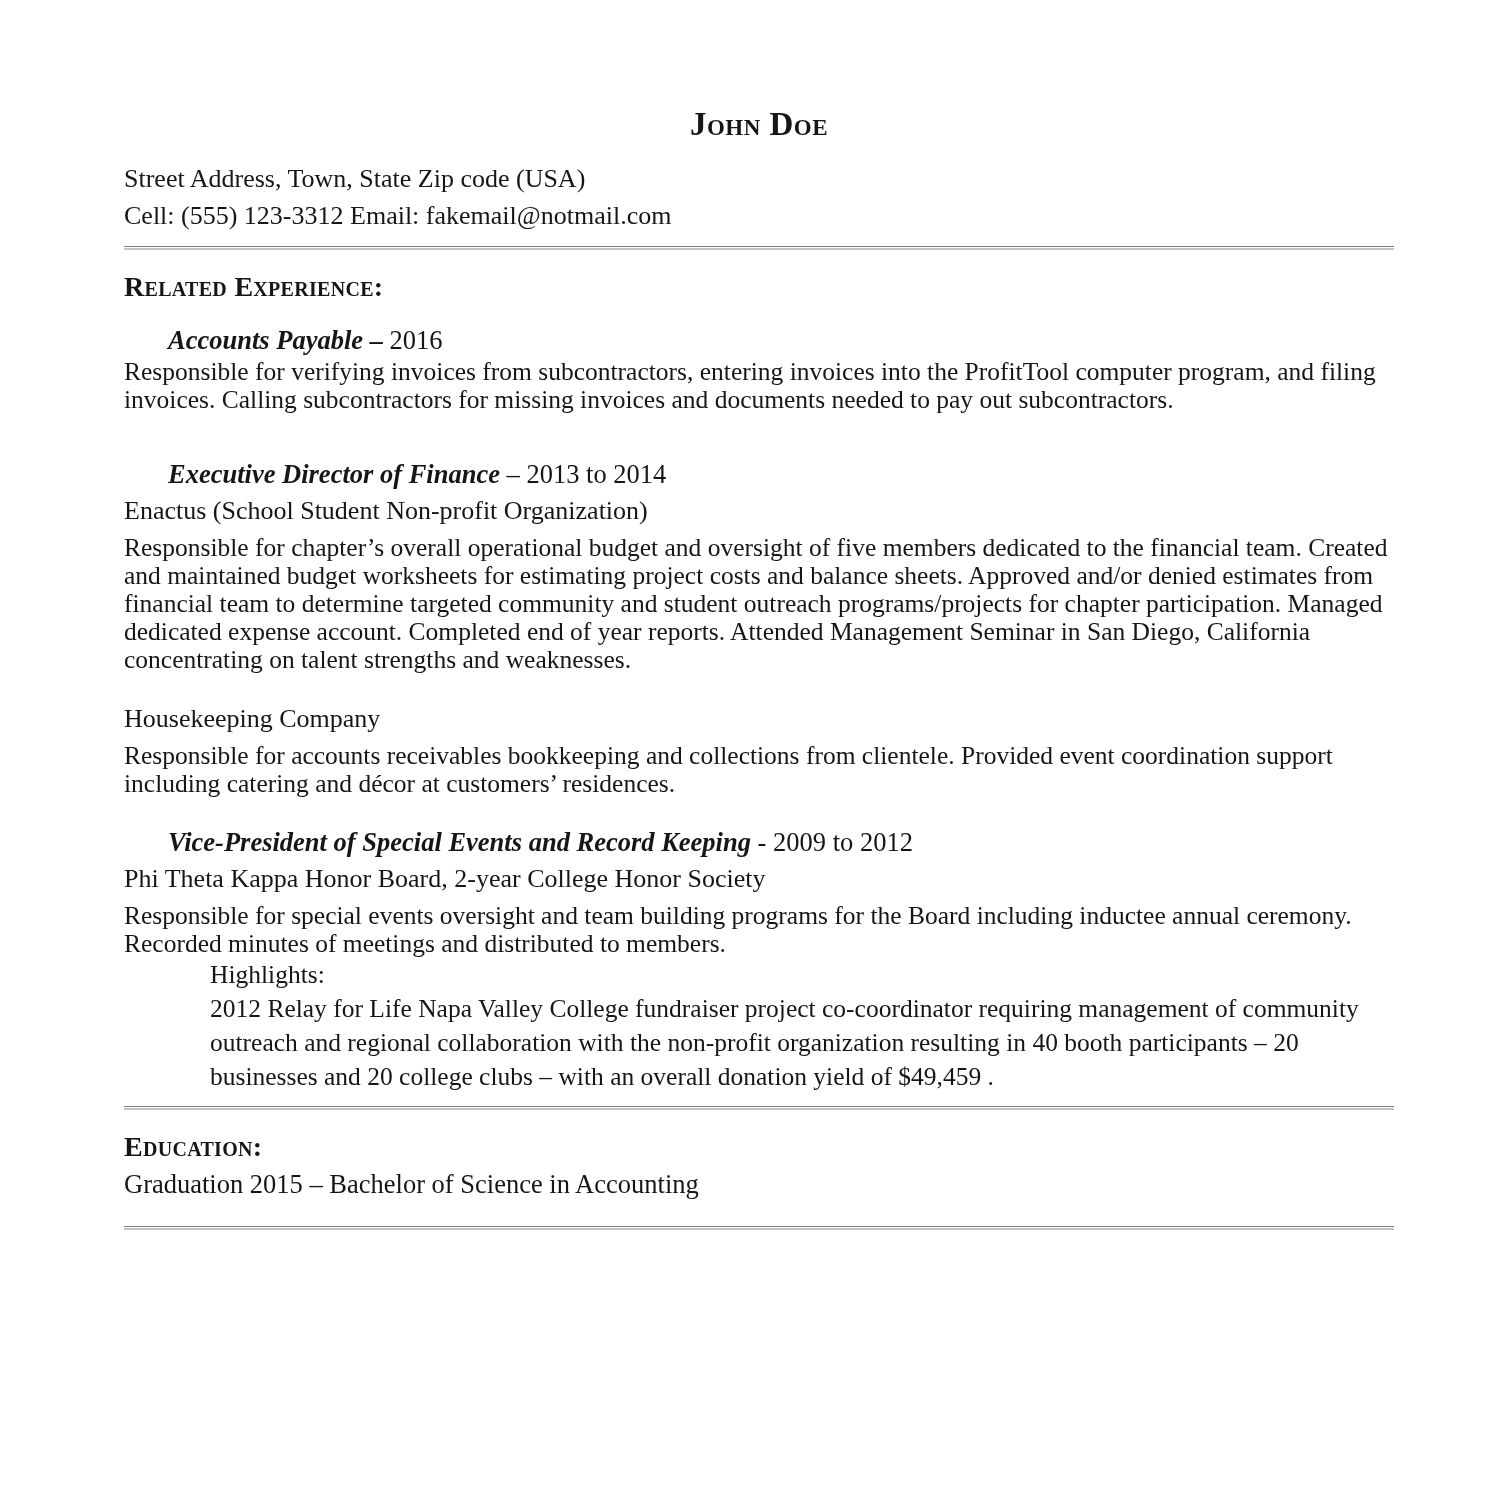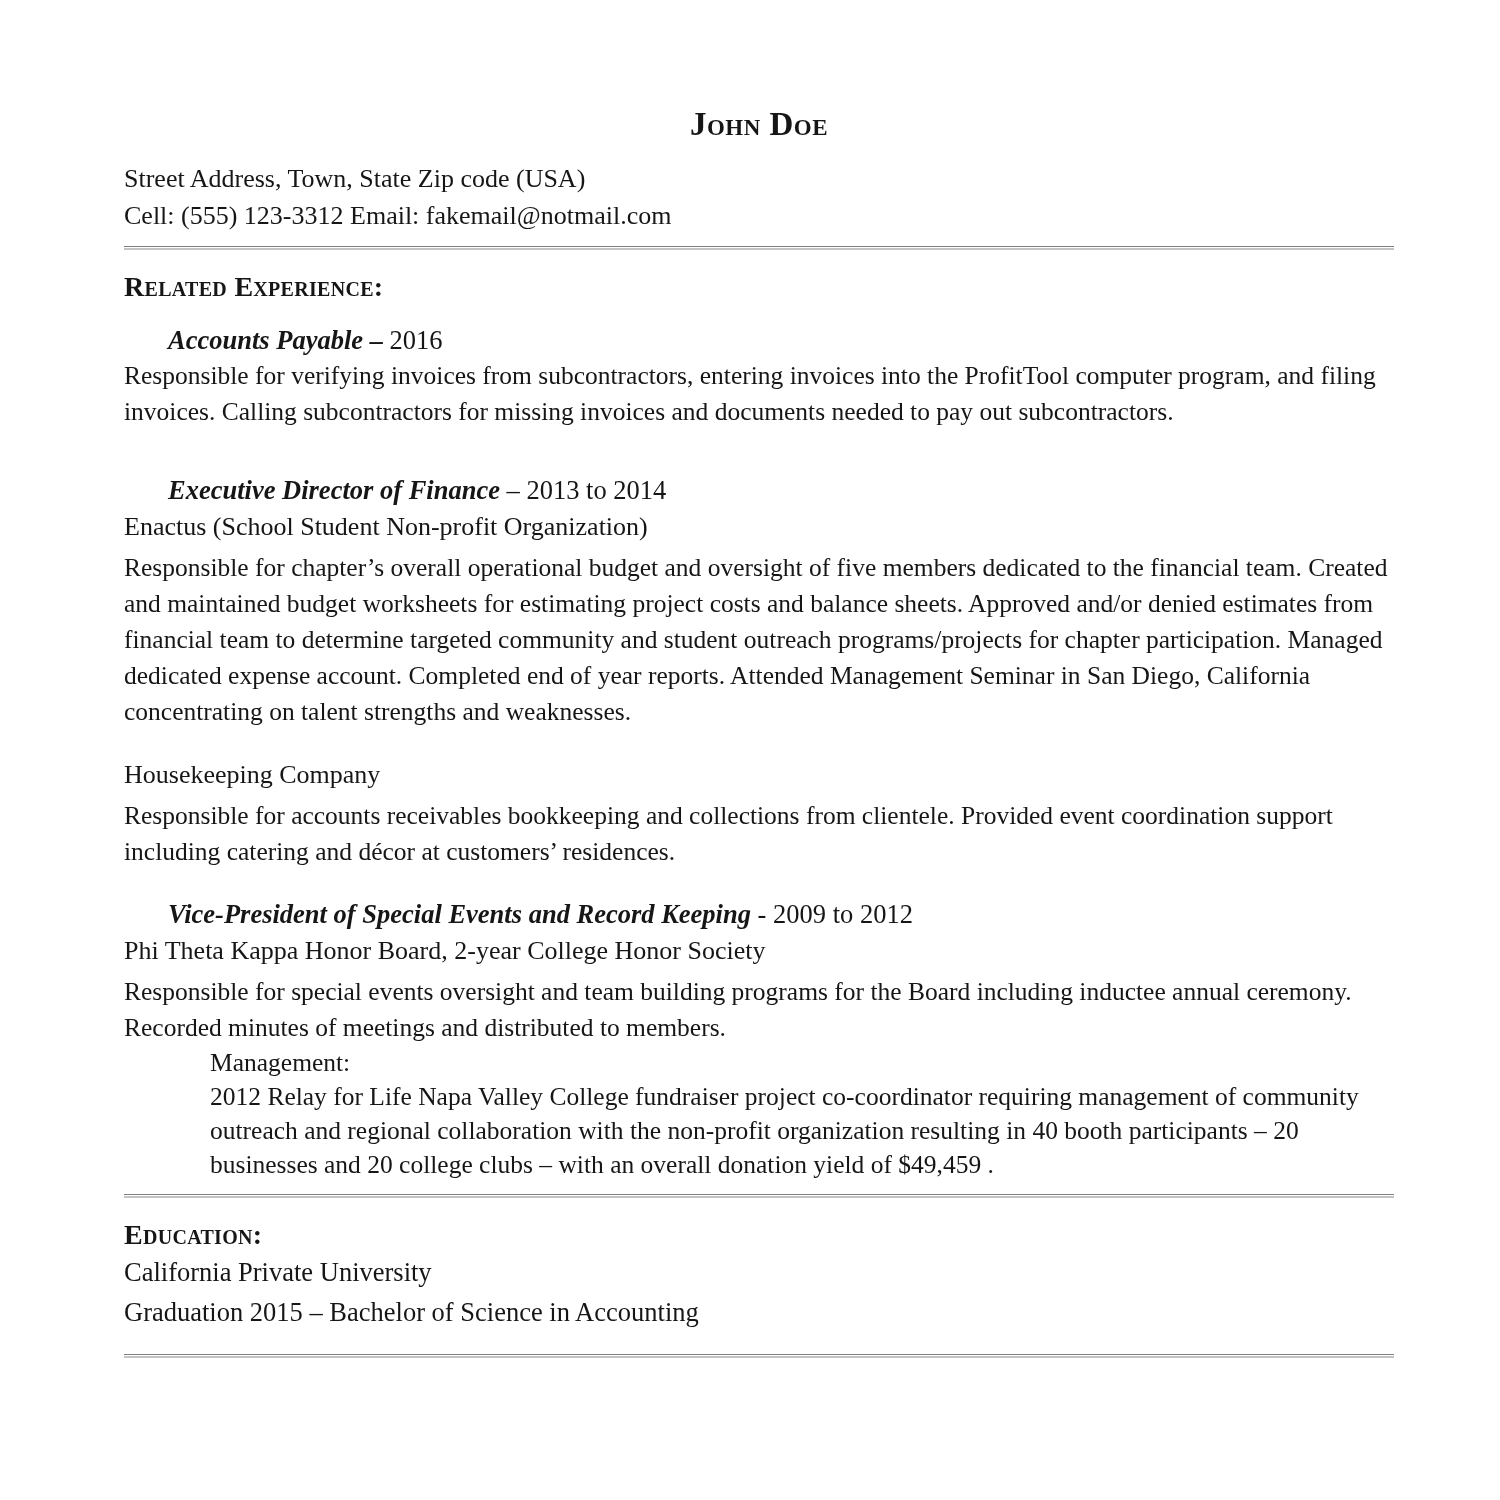--- a/index.html
+++ b/index.html
@@ -64,21 +64,21 @@
   }
   .job .dates { font-weight: normal; }
   .company {
     margin: 0;
     font-size: 26px;
     line-height: 37px;
   }
   .desc {
     margin: 5px 0 0 0;
     font-size: 25.5px;
-    line-height: 36px;
+    line-height: 28px;
   }
   .desc.tight { margin-top: 0; }
   .highlights {
     padding-left: 86px;
   }
   .highlights p {
     margin: 0;
     font-size: 25.5px;
     line-height: 34px;
   }
@@ -131,29 +131,28 @@
     </div>
 
     <div class="job gap-md">
       <h3>
         <span class="role">Vice-President of Special Events and Record Keeping</span>
         <span class="dates">- 2009 to 2012</span>
       </h3>
       <p class="company">Phi Theta Kappa Honor Board, 2-year College Honor Society</p>
       <p class="desc">Responsible for special events oversight and team building programs for the Board including inductee annual ceremony.  Recorded minutes of meetings and distributed to members.</p>
       <div class="highlights">
-        <p>Management:</p>
+        <p>Highlights:</p>
         <p>2012 Relay for Life Napa Valley College fundraiser project co-coordinator requiring management of community outreach and regional collaboration with the non-profit organization resulting in 40 booth participants – 20 businesses and 20 college clubs – with an overall donation yield of $49,459 .</p>
       </div>
     </div>
   </section>
 
   <div class="rule"></div>
 
   <section class="edu-block">
     <h2 class="section-title" style="margin-top:0;">Education:</h2>
-    <p class="edu-line">California Private University</p>
     <p class="edu-line">Graduation 2015 – Bachelor of Science in Accounting</p>
   </section>
 
   <div class="rule final"></div>
 
 </div>
 
 </body></html>

